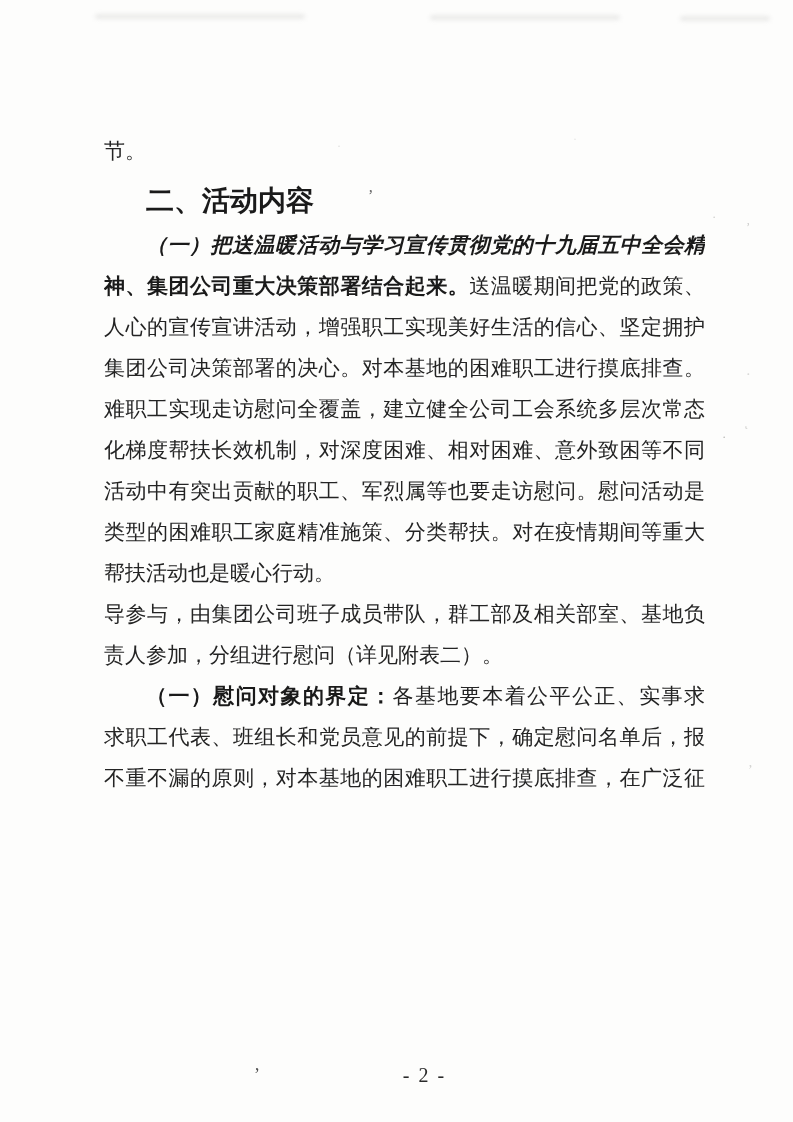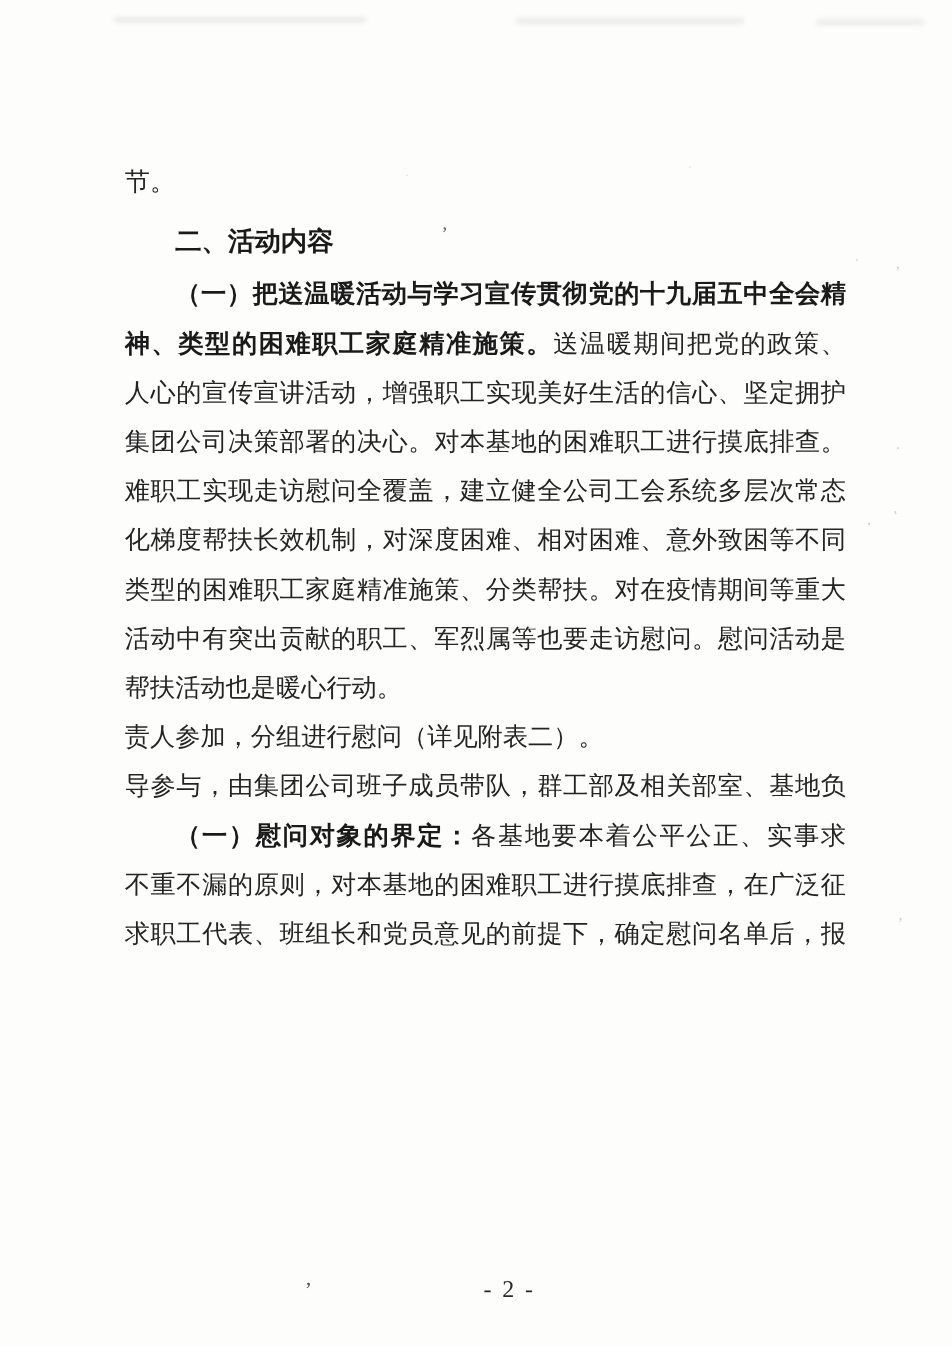--- a/index.html
+++ b/index.html
@@ -22,25 +22,25 @@
   .line {
     height:41px; line-height:41px;
     font-size:21px; color:#242424;
     text-align:justify;
     overflow:hidden;
   }
   .just { text-align-last:justify; }
   .left { text-align-last:left; }
   .indent { padding-left:42px; }
   .mt8 { margin-top:8px; }
-  .mt4 { margin-top:4px; }
+  .mt4 { margin-top:4px;font-style:italic; }
   .mt2 { margin-top:2px; }
   .heading {
     font-family:"Liberation Sans","DejaVu Sans",sans-serif;
-    font-weight:700; font-size:22px; color:#1c1c1c;
+    font-weight:700; font-size:28px; color:#1c1c1c;
   }
   .lead { font-weight:700; color:#1a1a1a; }
   .pagenum {
     position:absolute; left:0; top:1064px; width:100%;
     padding-left:56px;
     text-align:center;
     font-size:20px; color:#2a2a2a;
     letter-spacing:2px;
   }
   .noise {
@@ -70,48 +70,48 @@
   <span class="noise" style="left:254px;top:1066px;font-size:18px;color:#3c3c3c;opacity:.9">’</span>
 
   <div class="doc">
 
     <div class="line left"><span class="lead"></span><span>节。</span></div>
 
     <div class="line left indent mt8 heading"><span class="lead">二、活动内容</span><span></span></div>
 
     <div class="line just indent mt4"><span class="lead">（一）把送温暖活动与学习宣传贯彻党的十九届五中全会精</span><span></span></div>
 
-    <div class="line just"><span class="lead">神、类型的困难职工家庭精准施策。</span><span>送温暖期间把党的政策、</span></div>
+    <div class="line just"><span class="lead">神、集团公司重大决策部署结合起来。</span><span>送温暖期间把党的政策、</span></div>
 
 
     <div class="line just"><span class="lead"></span><span>人心的宣传宣讲活动，增强职工实现美好生活的信心、坚定拥护</span></div>
 
     <div class="line just"><span class="lead"></span><span>集团公司决策部署的决心。对本基地的困难职工进行摸底排查。</span></div>
 
 
     <div class="line just"><span class="lead"></span><span>难职工实现走访慰问全覆盖，建立健全公司工会系统多层次常态</span></div>
 
     <div class="line just"><span class="lead"></span><span>化梯度帮扶长效机制，对深度困难、相对困难、意外致困等不同</span></div>
 
+    <div class="line just"><span class="lead"></span><span>活动中有突出贡献的职工、军烈属等也要走访慰问。慰问活动是</span></div>
+
     <div class="line just"><span class="lead"></span><span>类型的困难职工家庭精准施策、分类帮扶。对在疫情期间等重大</span></div>
-
-    <div class="line just"><span class="lead"></span><span>活动中有突出贡献的职工、军烈属等也要走访慰问。慰问活动是</span></div>
 
     <div class="line left"><span class="lead"></span><span>帮扶活动也是暖心行动。</span></div>
 
 
+    <div class="line just"><span class="lead"></span><span>导参与，由集团公司班子成员带队，群工部及相关部室、基地负</span></div>
+
     <div class="line left"><span class="lead"></span><span>责人参加，分组进行慰问（详见附表二）。</span></div>
-
-    <div class="line just"><span class="lead"></span><span>导参与，由集团公司班子成员带队，群工部及相关部室、基地负</span></div>
 
 
     <div class="line just indent"><span class="lead">（一）慰问对象的界定：</span><span>各基地要本着公平公正、实事求是、</span></div>
 
+    <div class="line just"><span class="lead"></span><span>求职工代表、班组长和党员意见的前提下，确定慰问名单后，报</span></div>
+
     <div class="line just"><span class="lead"></span><span>不重不漏的原则，对本基地的困难职工进行摸底排查，在广泛征</span></div>
-
-    <div class="line just"><span class="lead"></span><span>求职工代表、班组长和党员意见的前提下，确定慰问名单后，报</span></div>
 
 
   </div>
 
   <div class="pagenum">- 2 -</div>
 
 </div>
 
 </body></html>

